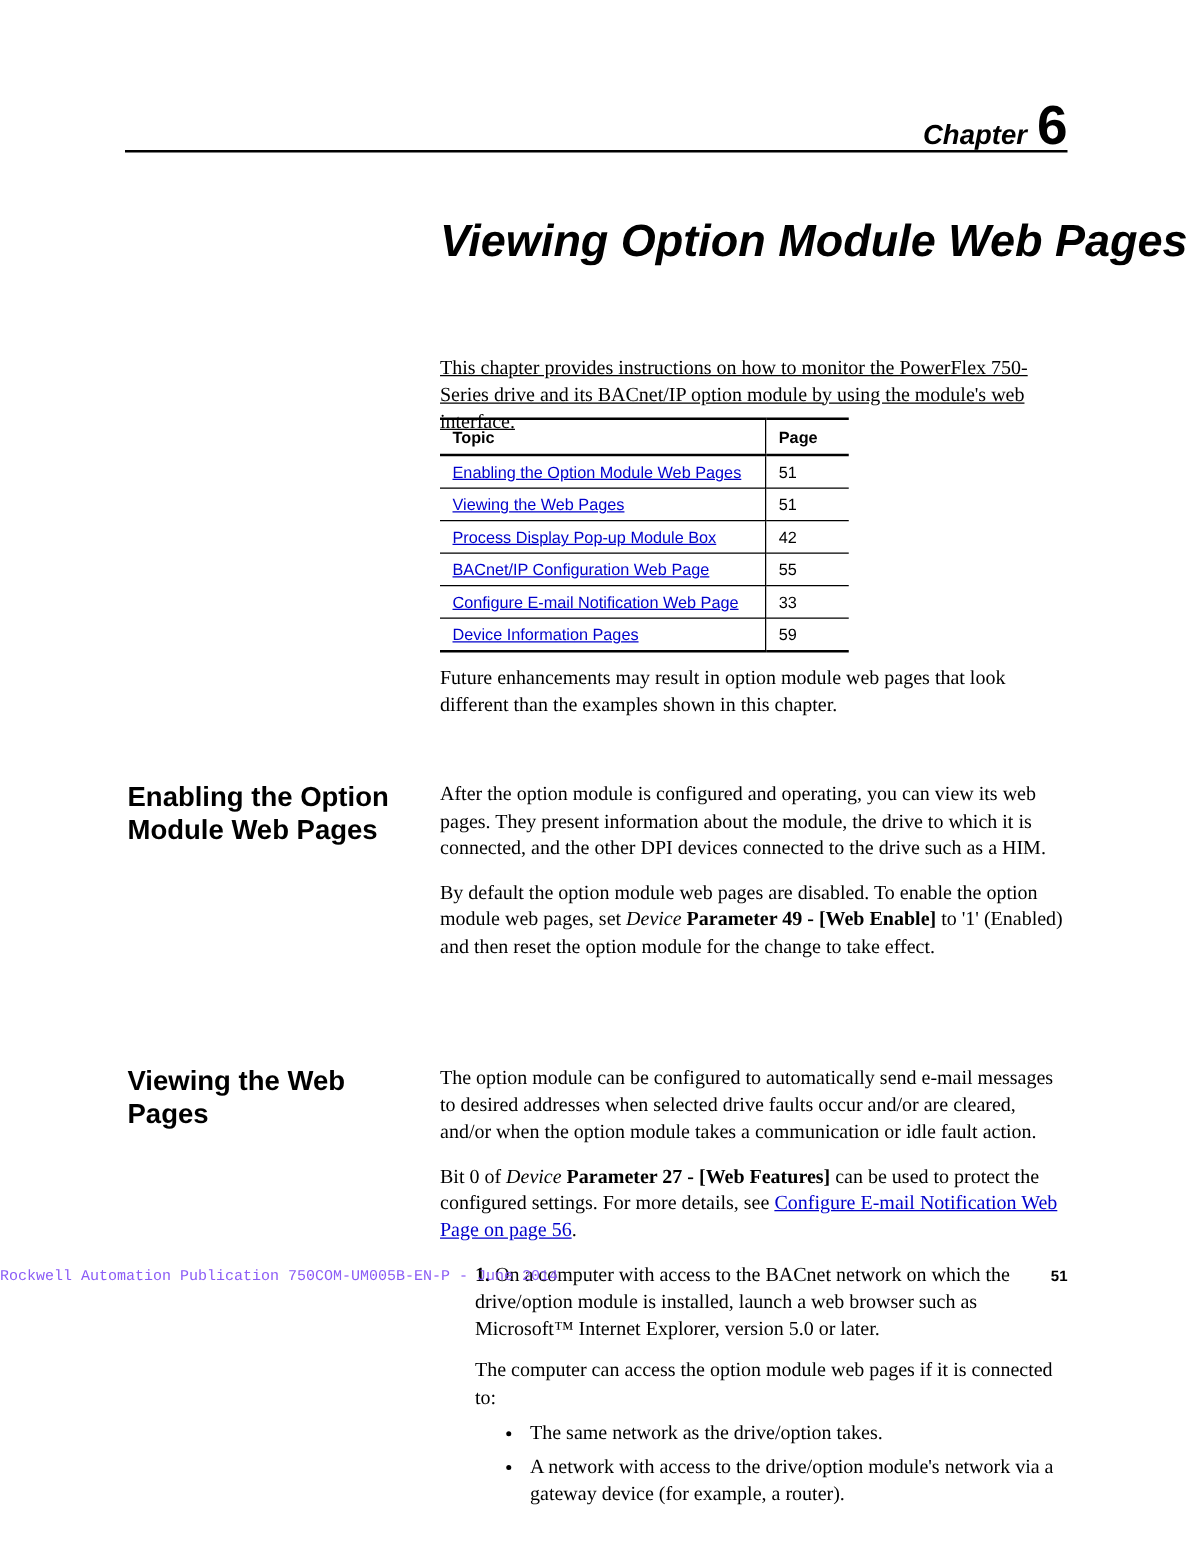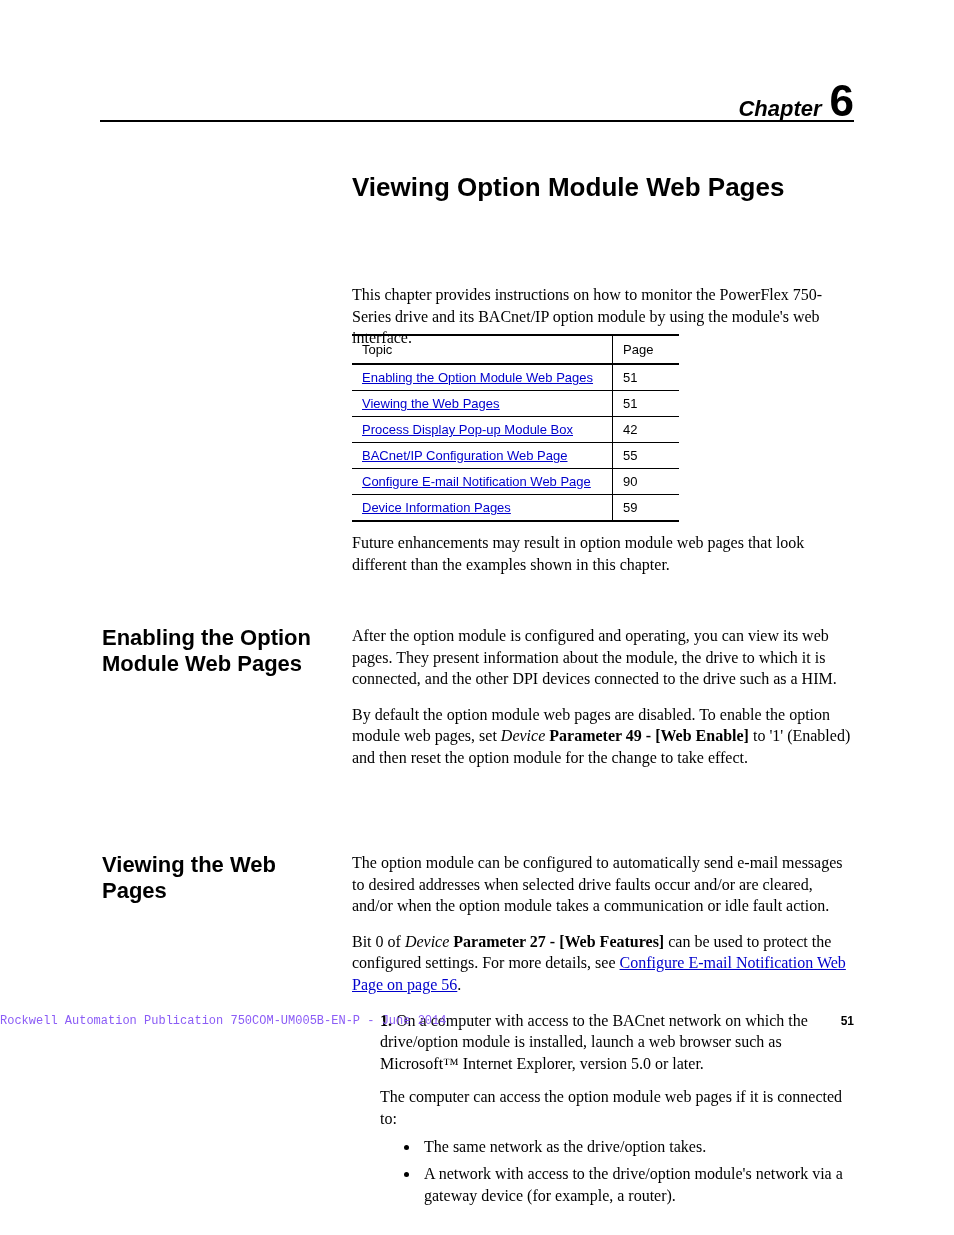--- a/index.html
+++ b/index.html
@@ -3,25 +3,25 @@
 <meta charset="utf-8">
 <style>
   @page { size: 954px 1235px; margin: 0; }
   html, body { margin: 0; padding: 0; width: 954px; height: 1235px; background: #fff; font-family: Georgia, 'Times New Roman', serif; color: #000; }
   .page { position: relative; width: 954px; height: 1052px; }
   .chapter-header { position: absolute; top: 76px; right: 100px; font-family: Arial, Helvetica, sans-serif; font-weight: bold; font-style: italic; display: flex; align-items: baseline; gap: 8px; }
   .chapter-word { font-size: 22px; }
   .chapter-num { font-size: 44px; font-style: normal; }
   .hr { position: absolute; left: 100px; right: 100px; height: 2px; background: #000; }
   .hr.top1 { top: 120px; }
-  .main-title { position: absolute; top: 172px; left: 352px; font-family: Arial, Helvetica, sans-serif; font-weight: bold; font-size: 26px; }
-  .intro { position: absolute; top: 284px; left: 352px; width: 500px; font-size: 16px; line-height: 1.35; }
+  .main-title { position: absolute; top: 172px; left: 352px; font-family: Arial, Helvetica, sans-serif; font-weight: bold; font-size: 36px; font-style: italic; }
+  .intro { position: absolute; top: 284px; left: 352px; width: 500px; font-size: 16px; line-height: 1.35; text-decoration: underline; }
   .toc-table { position: absolute; top: 334px; left: 352px; border-collapse: collapse; font-family: Arial, Helvetica, sans-serif; font-size: 13px; }
   .toc-table th, .toc-table td { border-top: 1px solid #000; border-bottom: 1px solid #000; padding: 5px 10px; text-align: left; vertical-align: middle; }
-  .toc-table thead th { border-top: 2px solid #000; border-bottom: 2px solid #000; font-weight: normal; padding-top:6px; padding-bottom:6px; }
+  .toc-table thead th { border-top: 2px solid #000; border-bottom: 2px solid #000; font-weight: bold; padding-top:6px; padding-bottom:6px; }
   .toc-table tbody tr:last-child td { border-bottom: 2px solid #000; }
   .toc-table .col-topic { width: 240px; border-right: 1px solid #000; }
   .toc-table .col-page { width: 46px; }
   .toc-link { color: #0000cc; text-decoration: underline; cursor: pointer; }
   .below-table { position: absolute; top: 532px; left: 352px; width: 500px; font-size: 16px; line-height: 1.35; }
   .section { position: absolute; left: 102px; right: 100px; }
   .section-heading { font-family: Arial, Helvetica, sans-serif; font-weight: bold; font-size: 22px; width: 238px; line-height: 1.18; }
   .section-body { position: absolute; left: 250px; top: 0; width: 500px; font-size: 16px; line-height: 1.35; }
   .section-body p { margin: 0 0 14px 0; }
   .sec1 { top: 625px; }
@@ -72,21 +72,21 @@
       <tr>
         <td class="col-topic"><span class="toc-link">Process Display Pop-up Module Box</span></td>
         <td class="col-page">42</td>
       </tr>
       <tr>
         <td class="col-topic"><span class="toc-link">BACnet/IP Configuration Web Page</span></td>
         <td class="col-page">55</td>
       </tr>
       <tr>
         <td class="col-topic"><span class="toc-link">Configure E-mail Notification Web Page</span></td>
-        <td class="col-page">90</td>
+        <td class="col-page">33</td>
       </tr>
       <tr>
         <td class="col-topic"><span class="toc-link">Device Information Pages</span></td>
         <td class="col-page">59</td>
       </tr>
     </tbody>
   </table>
 
   <div class="below-table">Future enhancements may result in option module web pages that look different than the examples shown in this chapter.</div>
 

